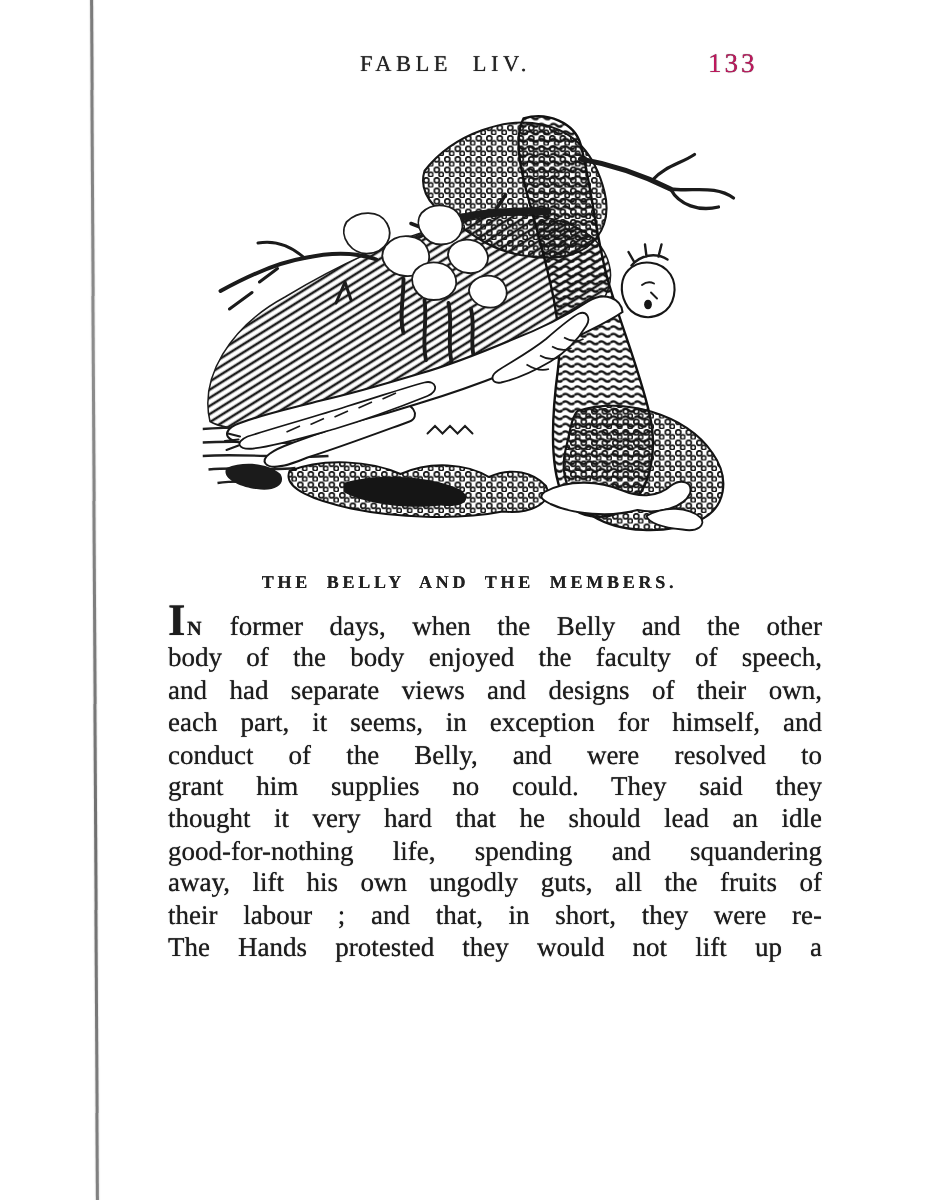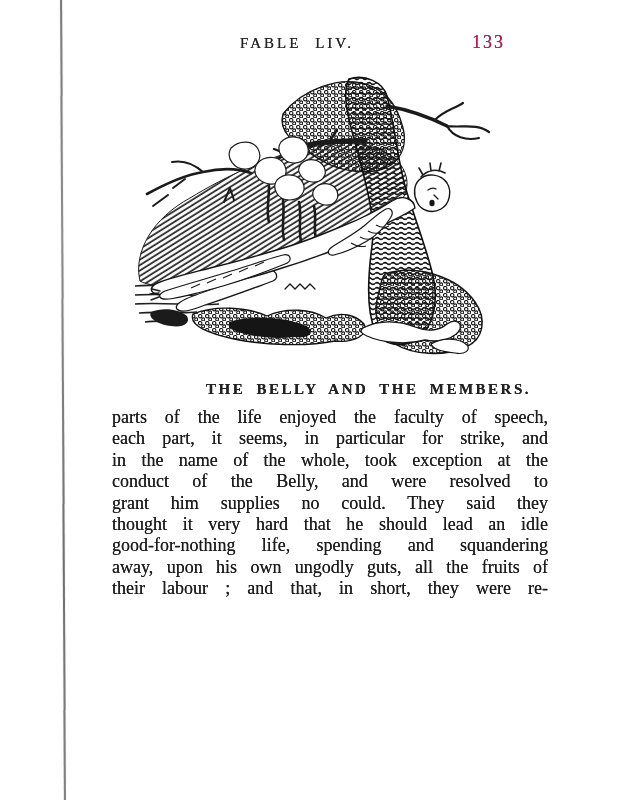--- a/index.html
+++ b/index.html
@@ -18,22 +18,22 @@
   .running-head-label{
     position:absolute;left:240px;top:35px;font-size:15px;letter-spacing:3px;
     word-spacing:7px;font-weight:400;color:#242424;text-shadow:0 0 .5px #333;
   }
   .page-number{
     position:absolute;left:472px;top:32px;font-size:18px;letter-spacing:2px;
     color:#be185d;text-shadow:0 0 .5px #333;
   }
   .illustration{position:absolute;left:135px;top:76px;width:376px;height:282px;}
   .fable-title{
-    position:absolute;left:95px;top:381px;width:436px;text-align:right;
-    font-size:15px;font-weight:700;letter-spacing:2.5px;word-spacing:5px;color:#222;
+    position:absolute;left:95px;top:381px;width:436px;text-align:center;
+    font-size:12px;font-weight:700;letter-spacing:2.5px;word-spacing:5px;color:#222;
     text-shadow:0 0 .4px #333;
   }
   .body-text{
     position:absolute;left:112px;top:407px;width:436px;
     font-size:18px;color:#1d1d1d;text-shadow:0 0 .5px #2a2a2a;
   }
   .line{
     height:21.4px;line-height:21.4px;white-space:nowrap;
     text-align:justify;text-align-last:justify;
   }
@@ -151,24 +151,29 @@
       <path d="M228,252 C245,243 265,245 280,251 C292,256 304,255 312,248
                C319,243 327,245 325,253 C321,262 305,267 290,264
                C272,269 247,267 232,260 C226,257 224,255 228,252 Z" fill="#fff" stroke="#161616" stroke-width="1.3"></path>
       <path d="M296,268 C308,261 324,262 332,269 C336,274 330,279 320,277 C310,276 298,274 296,268 Z" fill="#fff" stroke="#161616" stroke-width="1.2"></path>
     </svg>
   </div>
 
   <div class="fable-title">THE BELLY AND THE MEMBERS.</div>
 
   <div class="body-text">
-    <div class="line">parts of the life enjoyed the faculty of speech,</div>
-    <div class="line">each part, it seems, in particular for strike, and</div>
-    <div class="line">in the name of the whole, took exception at the</div>
+    <div class="line">
+      <span class="dropcap">I</span><span class="smallcap">N</span>
+      <span>former days, when the Belly and the other</span>
+    </div>
+    <div class="line">body of the body enjoyed the faculty of speech,</div>
+    <div class="line">and had separate views and designs of their own,</div>
+    <div class="line">each part, it seems, in exception for himself, and</div>
     <div class="line">conduct of the Belly, and were resolved to</div>
     <div class="line">grant him supplies no could.  They said they</div>
     <div class="line">thought it very hard that he should lead an idle</div>
     <div class="line">good-for-nothing life, spending and squandering</div>
-    <div class="line">away, upon his own ungodly guts, all the fruits of</div>
+    <div class="line">away, lift his own ungodly guts, all the fruits of</div>
     <div class="line">their labour ; and that, in short, they were re-</div>
+    <div class="line">The Hands protested they would not lift up a</div>
   </div>
 
 </div>
 
 </body></html>

